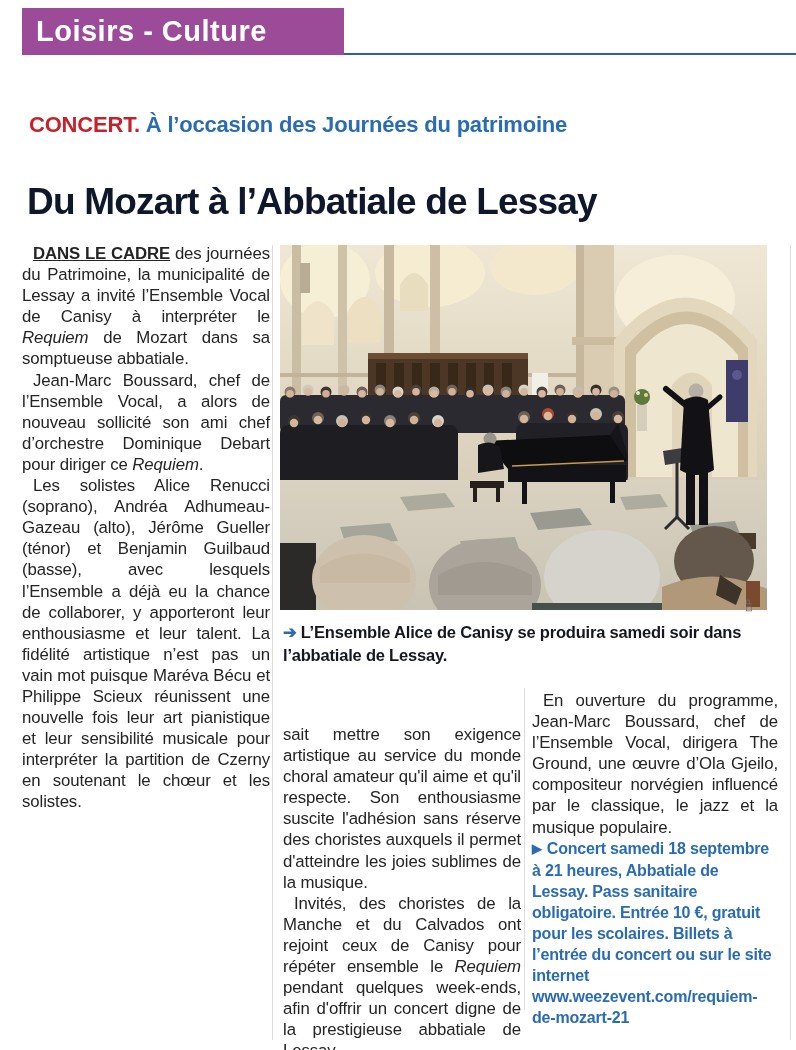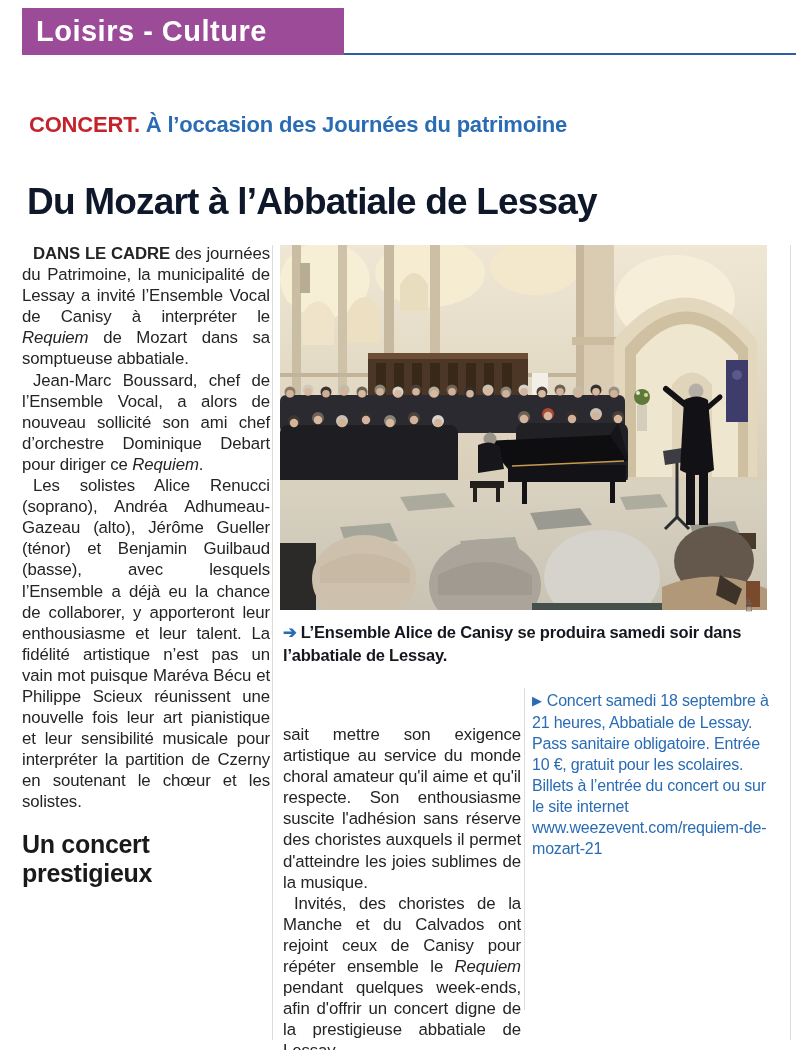--- a/index.html
+++ b/index.html
@@ -36,27 +36,27 @@
   .body-col{
     position:absolute;text-align:justify;
     font-size:16.8px;line-height:21.1px;letter-spacing:-.1px;color:var(--body-text);
   }
   .body-col p{margin:0;text-indent:11px;}
   .body-col p.no-indent{text-indent:0;}
   .body-col p + p{margin-top:0;}
   #col1{left:22px;top:243px;width:248px;}
   #col2{left:283px;top:690px;width:238px;margin-top:34px;}
   #col3{left:532px;top:690px;width:246px;}
-  .lead-caps{font-weight:bold;}
+  .lead-caps{font-weight:bold;text-decoration:underline;}
   .subhead{
     font-size:25px;line-height:29px;font-weight:bold;color:#1a1a1a;
     margin:17px 0 14px;text-align:left;letter-spacing:-.3px;
   }
   .info{
-    margin-top:13px;color:var(--accent-blue);font-weight:normal;
+    margin-top:13px;color:var(--accent-blue);font-weight:bold;
     font-size:16px;line-height:21px;text-align:left;letter-spacing:-.2px;
   }
   .info .marker{font-size:13px;margin-right:5px;position:relative;top:-1px;}
   
   .photo{
     position:absolute;left:280px;top:245px;width:487px;height:365px;overflow:hidden;background:#e4dbc8;
   }
   .photo svg{display:block;width:100%;height:100%;}
   .photo-credit{
     position:absolute;left:768px;top:588px;width:12px;height:24px;
@@ -91,21 +91,20 @@
 <h1 class="headline">Du Mozart à l’Abbatiale de Lessay</h1>
 
 <div class="vrule" id="vrule1"></div>
 <div class="vrule" id="vrule2"></div>
 <div class="vrule" id="vrule3"></div>
 
 <div class="body-col" id="col1">
   <p><span class="lead-caps">DANS LE CADRE</span><span> des journées du Patrimoine, la municipalité de Lessay a invité l’Ensemble Vocal de Canisy à interpréter le </span><span class="italic">Requiem</span><span> de Mozart dans sa somptueuse abbatiale.</span></p>
   <p><span>Jean-Marc Boussard, chef de l’Ensemble Vocal, a alors de nouveau sollicité son ami chef d’orchestre Dominique Debart pour diriger ce </span><span class="italic">Requiem</span><span>.</span></p>
   <p>Les solistes Alice Renucci (soprano), Andréa Adhumeau-Gazeau (alto), Jérôme Gueller (ténor) et Benjamin Guilbaud (basse), avec lesquels l’Ensemble a déjà eu la chance de collaborer, y apporteront leur enthousiasme et leur talent. La fidélité artistique n’est pas un vain mot puisque Maréva Bécu et Philippe Scieux réunissent une nouvelle fois leur art pianistique et leur sensibilité musicale pour interpréter la partition de Czerny en soutenant le chœur et les solistes.</p>
-  <h2 class="subhead">Un concert prestigieux</h2>
 </div>
 
 <div class="photo">
   <svg viewBox="0 0 487 365" preserveAspectRatio="none" aria-hidden="true">
     <defs>
       <linearGradient id="wallg" x1="0" y1="0" x2="0" y2="1">
         <stop offset="0" stop-color="#efe7d4"></stop>
           <stop offset="1" stop-color="#d8cdb8"></stop>
       </linearGradient>
       <linearGradient id="floorg" x1="0" y1="0" x2="0" y2="1">
@@ -361,16 +360,17 @@
 <div class="caption">
   <span class="arrow">➔</span><span>L’Ensemble Alice de Canisy se produira samedi soir dans l’abbatiale de Lessay.</span>
 </div>
 
 <div class="body-col" id="col2">
   <p class="no-indent">sait mettre son exigence artistique au service du monde choral amateur qu'il aime et qu'il respecte. Son enthousiasme suscite l'adhésion sans réserve des choristes auxquels il permet d'atteindre les joies sublimes de la musique.</p>
   <p><span>Invités, des choristes de la Manche et du Calvados ont rejoint ceux de Canisy pour répéter ensemble le </span><span class="italic">Requiem</span><span> pendant quelques week-ends, afin d'offrir un concert digne de la prestigieuse abbatiale de Lessay.</span></p>
 </div>
 
 <div class="body-col" id="col3">
+  <p>En ouverture du programme, Jean-Marc Boussard, chef de l’Ensemble Vocal, dirigera The Ground, une œuvre d’Ola Gjeilo, compositeur norvégien influencé par le classique, le jazz et la musique populaire.</p>
   <p class="info no-indent">
     <span class="marker">▶</span><span>Concert samedi 18 septembre à 21 heures, Abbatiale de Lessay. Pass sanitaire obligatoire. Entrée 10 €, gratuit pour les scolaires. Billets à l’entrée du concert ou sur le site internet www.weezevent.com/requiem-de-mozart-21</span>
   </p>
 </div>
 
 </body></html>

